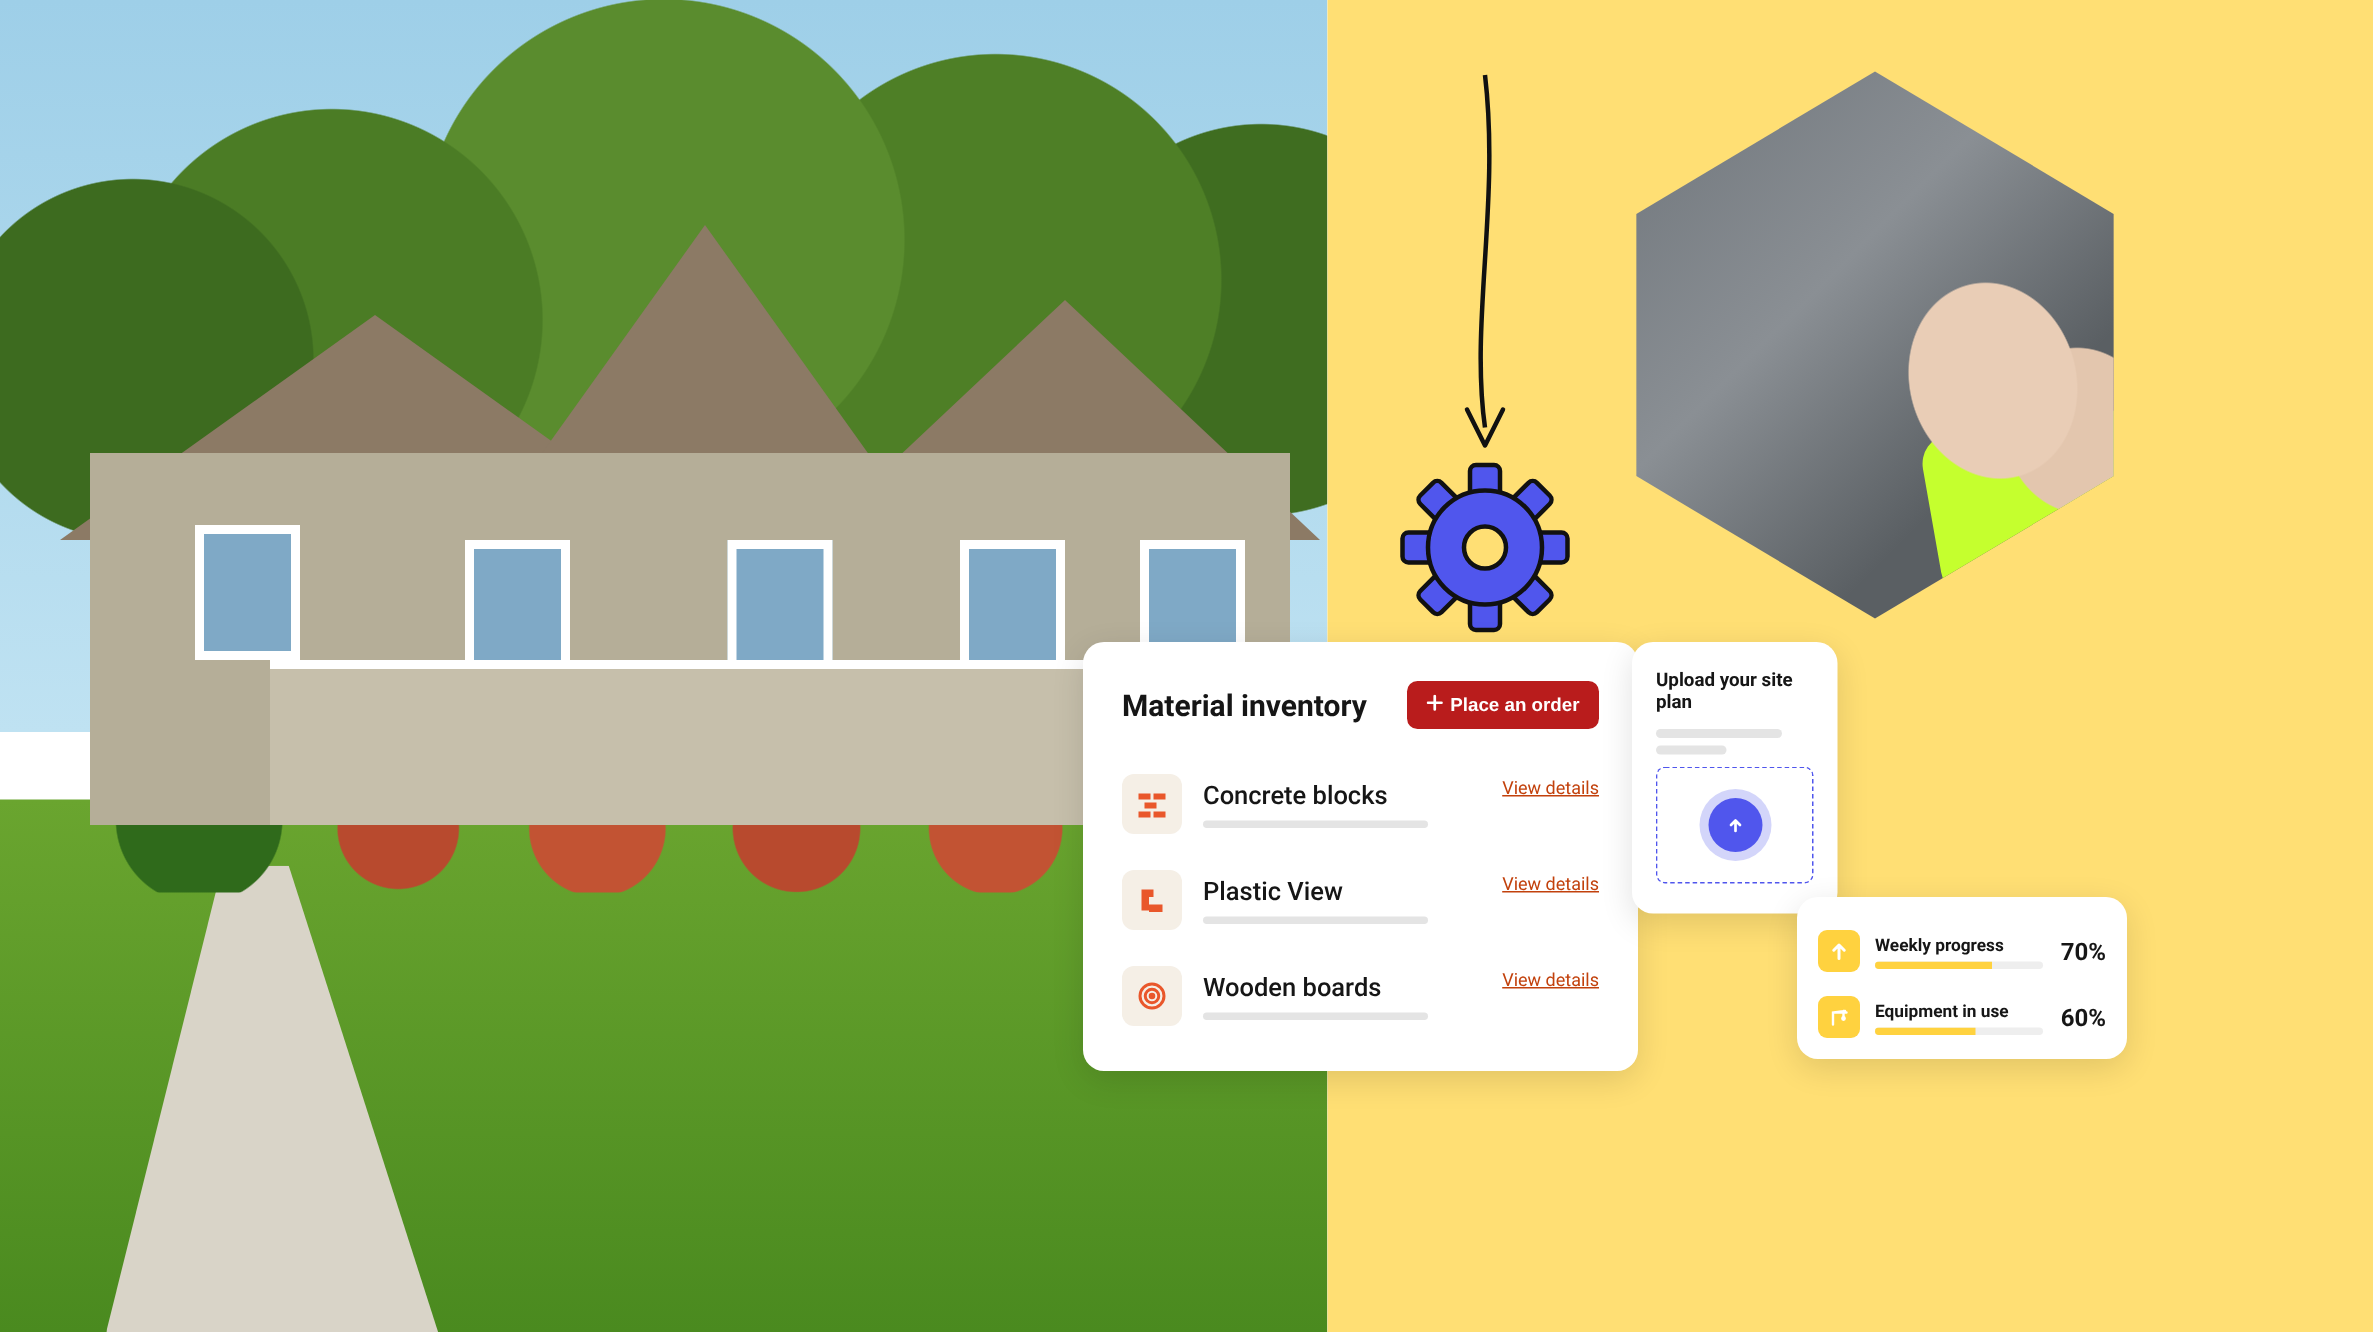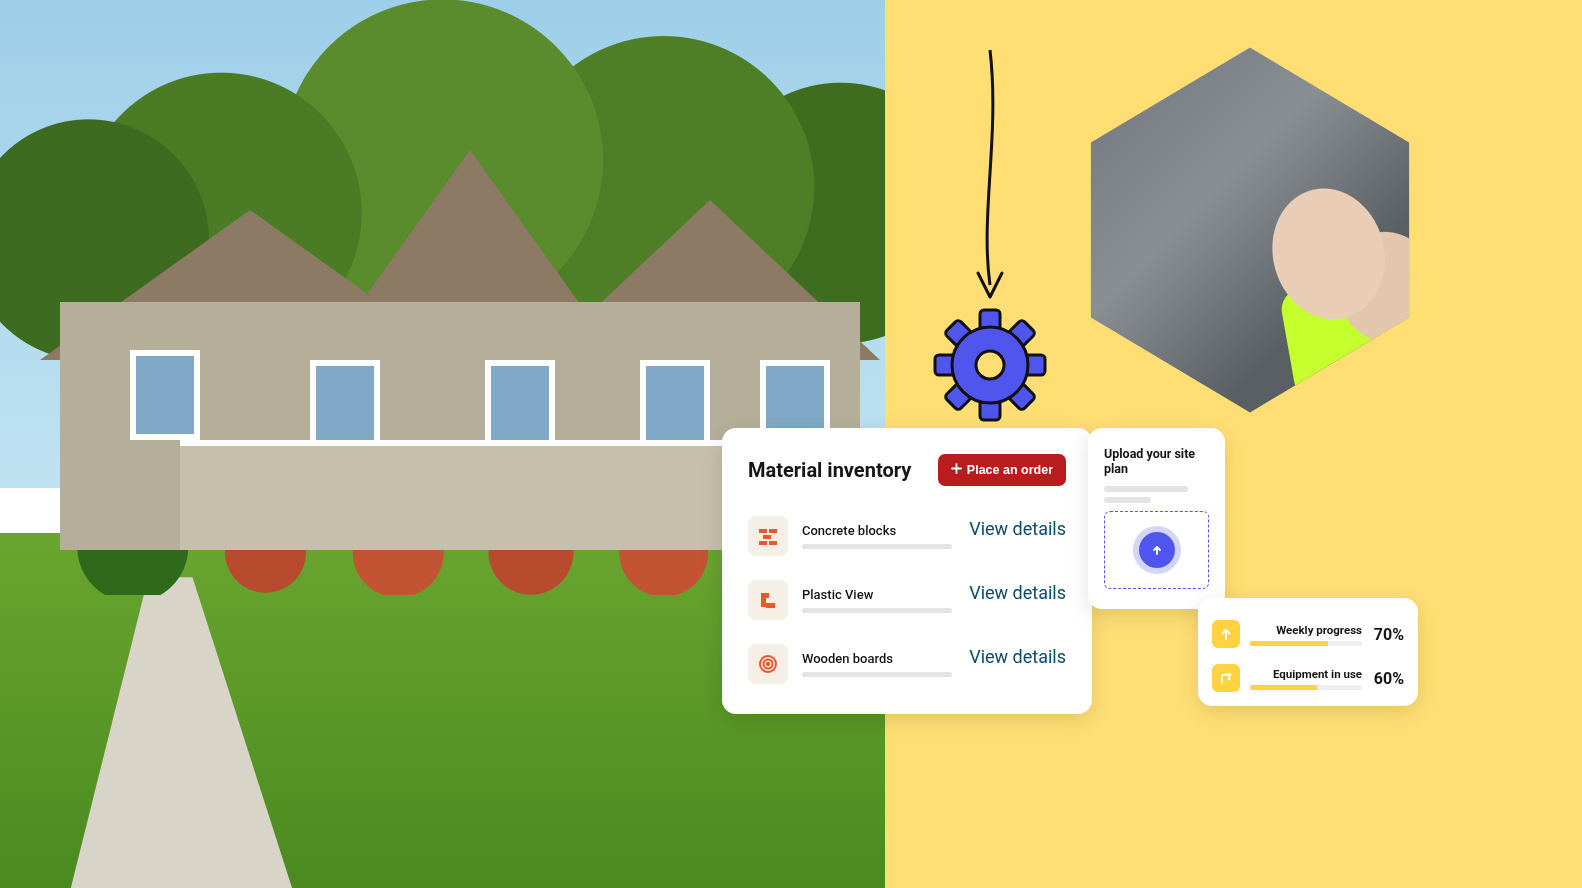--- a/index.html
+++ b/index.html
@@ -53,36 +53,36 @@
 
   
   .card { background:#fff; border-radius:14px; box-shadow: 0 6px 22px rgba(0,0,0,0.12); }
   .inventory { position:absolute; left:700px; top:428px; width:370px; padding:26px 26px 18px;margin-left:22px; }
   .inv-head { display:flex; justify-content:space-between; align-items:center; margin-bottom:18px; }
   .inv-title { font-size:20px; font-weight:700; color:#161616; }
   .order-btn { background:#b91c1c; color:#fff; border:none; border-radius:7px; padding:9px 13px; font-size:12.5px; font-weight:600; display:flex; align-items:center; gap:5px; cursor:pointer; }
   .mat-row { display:flex; align-items:center; gap:14px; padding:12px 0; }
   .mat-icon { width:40px; height:40px; background:#F5EFE6; border-radius:8px; display:flex; align-items:center; justify-content:center; }
   .mat-body { flex:1; }
-  .mat-name { font-size:13px; font-weight:500; color:#161616; margin-bottom:6px; }
+  .mat-name { font-size:17px; font-weight:500; color:#161616; margin-bottom:6px; }
   .mat-bar { height:5px; width:150px; background:#e4e4e4; border-radius:3px; }
-  .view-link { font-size:18px; color:#0c4a6e; cursor:pointer; align-self:flex-start; margin-top:2px; }
+  .view-link { font-size:12px; color:#c2410c; text-decoration:underline; cursor:pointer; align-self:flex-start; margin-top:2px; }
 
   
   .upload { position:absolute; left:1088px; top:428px; width:137px; padding:18px 16px 20px; }
   .upload-title { font-size:12.5px; font-weight:700; color:#161616; margin-bottom:10px; }
   .upload-sk { height:6px; background:#e4e4e4; border-radius:3px; margin-bottom:5px; }
   .upload-drop { margin-top:8px; border:1.5px dashed #5056ED; border-radius:6px; height:78px; display:flex; align-items:center; justify-content:center; }
   .upload-circle { width:36px; height:36px; border-radius:50%; background:#5056ED; box-shadow:0 0 0 6px rgba(80,86,237,0.25); display:flex; align-items:center; justify-content:center; }
 
   
   .stats { position:absolute; left:1198px; top:598px; width:220px; padding:14px 14px 6px; }
   .stat-row { display:flex; align-items:center; gap:10px; padding:8px 0; }
   .stat-icon { width:28px; height:28px; background:#FFD23F; border-radius:6px; display:flex; align-items:center; justify-content:center; }
-  .stat-mid { flex:1;text-align:right; }
+  .stat-mid { flex:1; }
   .stat-label { font-size:11.5px; font-weight:700; color:#161616; margin-bottom:4px; }
   .stat-bar { height:5px; background:#eee; border-radius:3px; overflow:hidden; }
   .stat-fill { height:100%; background:#FFD23F; }
   .stat-pct { font-size:16px; font-weight:700; color:#161616; width:32px; text-align:right; }
 </style>
 </head>
 <body>
 
 <div class="canvas">
 

